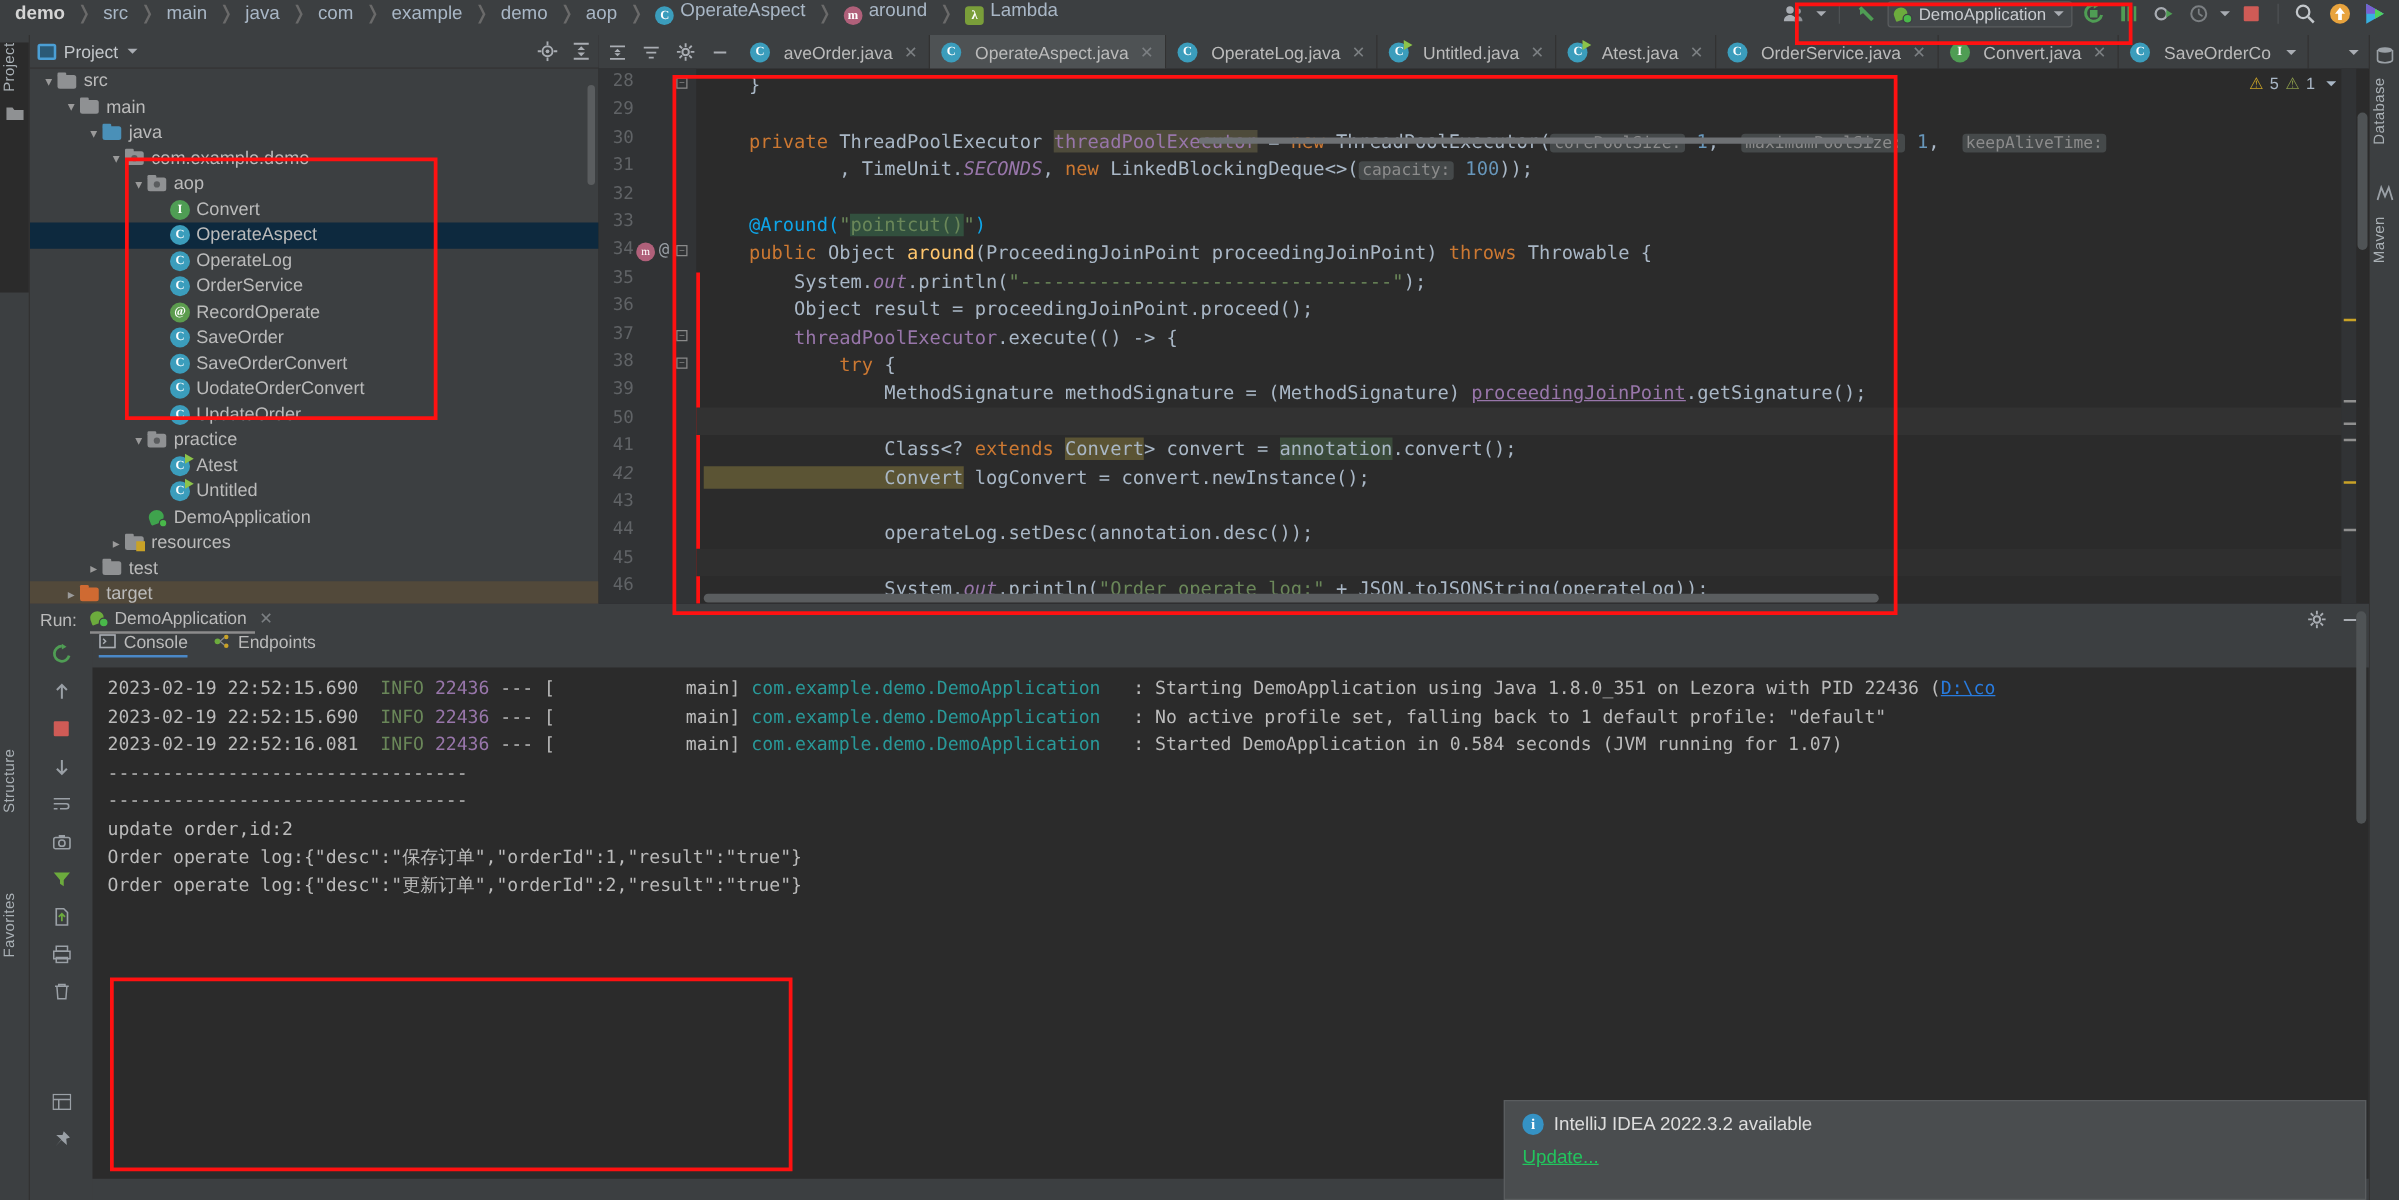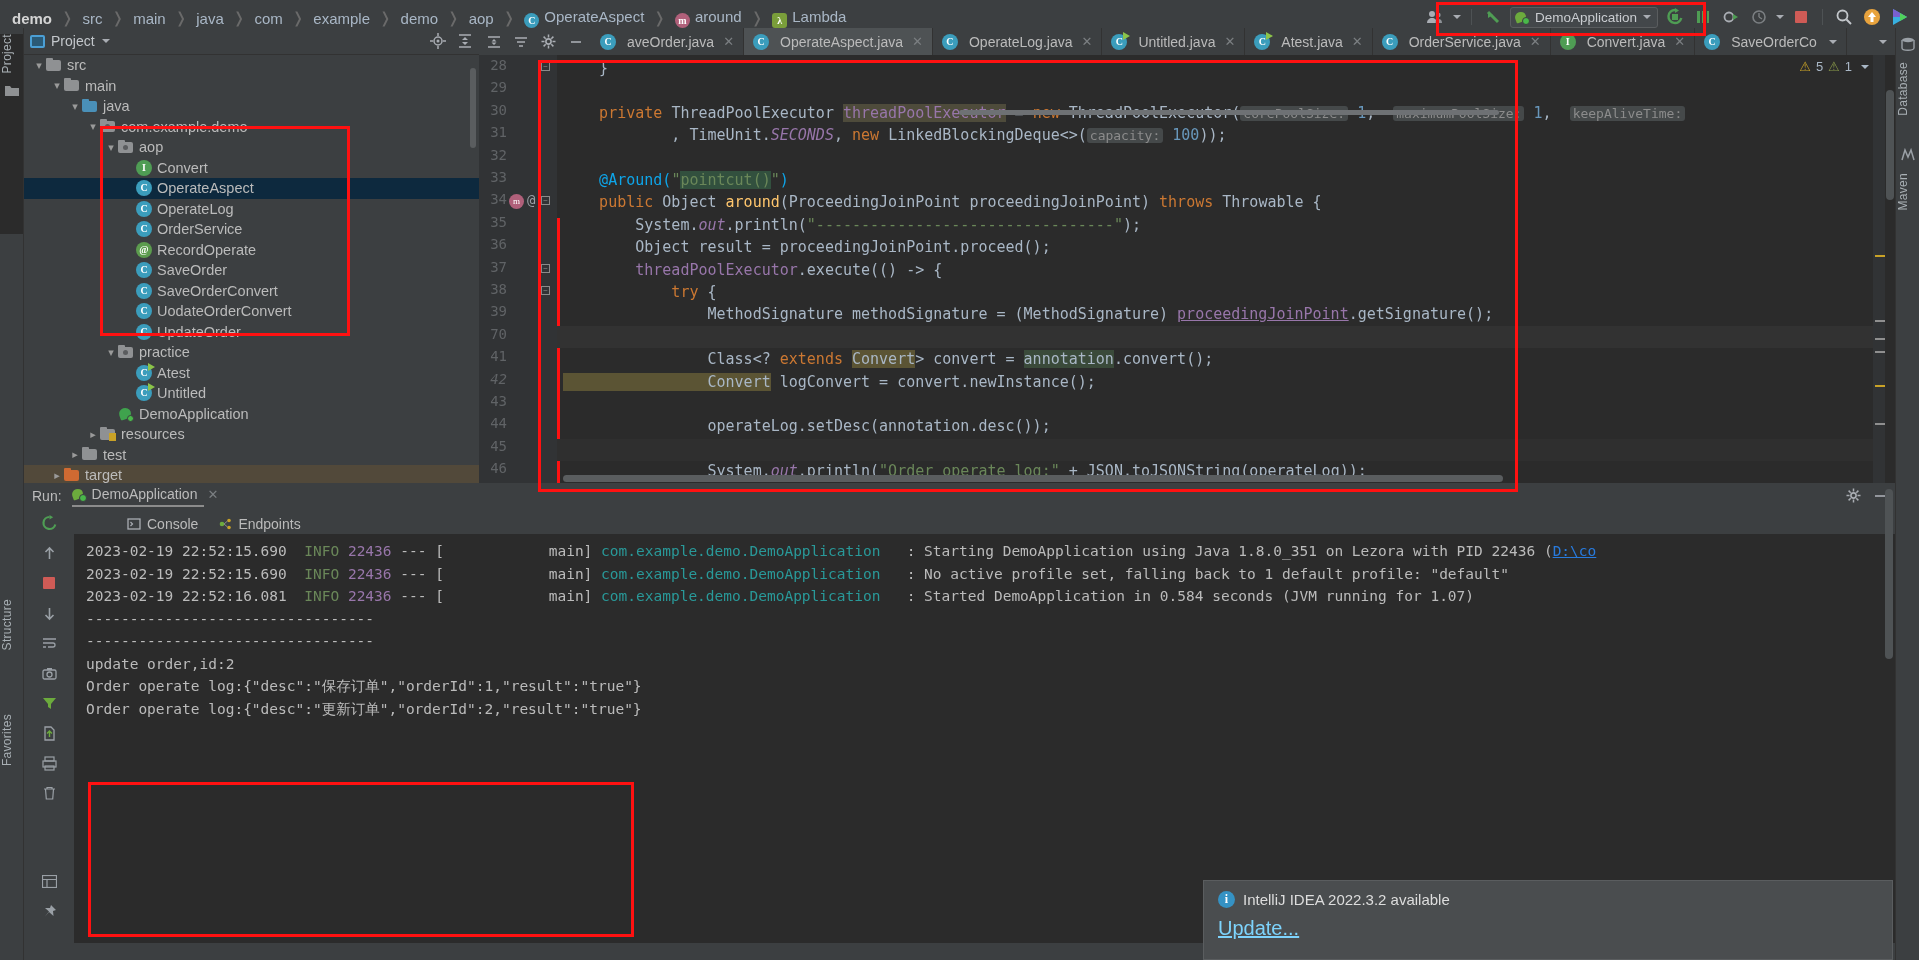--- a/index.html
+++ b/index.html
@@ -8,21 +8,21 @@
     background: #3c3f41;
     font-family: "Liberation Sans", sans-serif;
     overflow: hidden;
     color: #bbbbbb;
   }
   .app { position: relative; width: 1919px; height: 960px; background: #3c3f41; }
 
   
   .topbar {
     position: absolute; left: 0; top: 0; width: 1919px; height: 28px;
-    background: #3c3f41; display: flex; align-items: flex-end;
+    background: #3c3f41; display: flex; align-items: flex-start;
   }
   .breadcrumb { display: flex; align-items: center; padding-left: 10px; font-size: 15px; }
   .crumb { color: #a9b7c6; padding: 0 2px; white-space: nowrap; }
   .crumb.bold { font-weight: bold; color: #d4d4d4; }
   .sep { color: #6a6a6a; padding: 0 7px; font-size: 15px; }
   .cicon {
     display: inline-block; width: 15px; height: 15px; border-radius: 50%;
     font-size: 10px; line-height: 15px; text-align: center; color: #ffffff;
     margin-right: 5px; vertical-align: -2px; font-weight: bold;
     font-family: "Liberation Serif", serif;
@@ -165,21 +165,21 @@
   .hsb2 { position:absolute; left:480px; top:55px; width:540px; height:5px; background:#6e7174; border-radius:3px; }
 
   
   .runpanel { position: absolute; left: 24px; top: 483px; width: 1871px; height: 477px; background: #3c3f41; }
   .runhdr { height: 25px; display: flex; align-items: center; padding: 0 8px; font-size: 14px; }
   .runhdr .lbl { color: #bbbbbb; margin-right: 10px; }
   .runtab { display: flex; align-items: center; gap: 6px; position: relative; padding-bottom: 3px; }
   .runtab .under { position: absolute; left: 0; right: 14px; bottom: -2px; height: 2px; background: #8c8c8c; }
   .runhdr .acts { margin-left: auto; display: flex; gap: 12px; align-items: center; }
 
-  .subtabs { position: absolute; left: 55px; top: 28px; height: 26px; display: flex; align-items: center; gap: 20px; font-size: 14px; margin-left: 48px; }
+  .subtabs { position: absolute; left: 55px; top: 17px; height: 26px; display: flex; align-items: center; gap: 20px; font-size: 14px; }
   .stab { display: flex; align-items: center; gap: 6px; color: #bbbbbb; position: relative; height: 26px; }
   .stab.active::after { content:''; position:absolute; left:0; right:0; bottom:0; height:2px; background:#4a88c7; }
 
   .runrail { position: absolute; left: 0; top: 25px; width: 50px; height: 452px; background: #3c3f41; }
   .rrow { width: 50px; height: 30px; display: flex; align-items: center; justify-content: center; color: #9aa0a6; }
 
   .console {
     position: absolute; left: 50px; top: 51px; width: 1821px; height: 409px; background: #2b2b2b;
     font-family: "DejaVu Sans Mono", monospace; font-size: 14.5px; overflow: hidden; padding-top: 6px;
   }
@@ -190,21 +190,21 @@
   .ln .path { color: #287bde; text-decoration: underline; }
   .csb { position:absolute; right:2px; top:6px; width:8px; height:170px; background:#4f5355; border-radius:4px; }
 
   
   .notif {
     position: absolute; right: 26px; bottom: 0; width: 690px; height: 80px;
     background: #4a4d4f; border: 1px solid #5a5d5f; padding: 10px 14px;
   }
   .notif .row1 { display: flex; align-items: center; gap: 8px; }
   .notif .title { font-size: 15px; color: #dddddd; }
-  .notif .link { color: #7dd3fc; font-size: 20px; margin-top: 9px; display: inline-block; }
+  .notif .link { color: #22c55e; font-size: 15px; margin-top: 9px; display: inline-block; }
   .iinfo { width: 17px; height: 17px; border-radius: 50%; background: #3592c4; color: #fff; font-size: 12px; line-height: 17px; text-align: center; font-weight: bold; font-family: "Liberation Serif", serif; }
 
   svg { display: block; }
 </style>
 </head>
 <body>
 
 <div class="app">
 
   <div class="topbar">
@@ -597,21 +597,21 @@
           <div class="fold" style="top: 141.4px;">−</div>
           <div style="position: absolute; left: 30px; top: 139.4px; width: 15px; height: 15px; border-radius: 50%; background: rgb(176, 96, 122); color: rgb(255, 255, 255); font-size: 9px; line-height: 15px; text-align: center; font-family: &quot;Liberation Serif&quot;, serif;">m</div>
           <div style="position: absolute; left: 48px; top: 137.4px; color: rgb(154, 160, 166); font-size: 14px; font-family: &quot;DejaVu Sans Mono&quot;, monospace;">@</div>
           <div class="lnum" style="top: 158.8px;">35</div>
           <div class="lnum" style="top: 181.2px;">36</div>
           <div class="lnum" style="top: 203.6px;">37</div>
           <div class="fold" style="top: 208.6px;">−</div>
           <div class="lnum" style="top: 226px;">38</div>
           <div class="fold" style="top: 231px;">−</div>
           <div class="lnum" style="top: 248.4px;">39</div>
-          <div class="lnum" style="top: 270.8px;">70</div>
+          <div class="lnum" style="top: 270.8px;">50</div>
           <div class="lnum" style="top: 293.2px;">41</div>
           <div class="lnum" style="top: 315.6px; font-style: italic;">42</div>
           <div class="lnum" style="top: 338px;">43</div>
           <div class="lnum" style="top: 360.4px;">44</div>
           <div class="lnum" style="top: 382.8px;">45</div>
           <div class="lnum" style="top: 405.2px;">46</div>
         </div>
       <div class="leftstripe" style="top:163px; height:265px;"></div>
       <div class="rowhl" style="top:271px;"></div>
       <div class="rowhl" style="top:384px; background:#2f2f2f;"></div>

